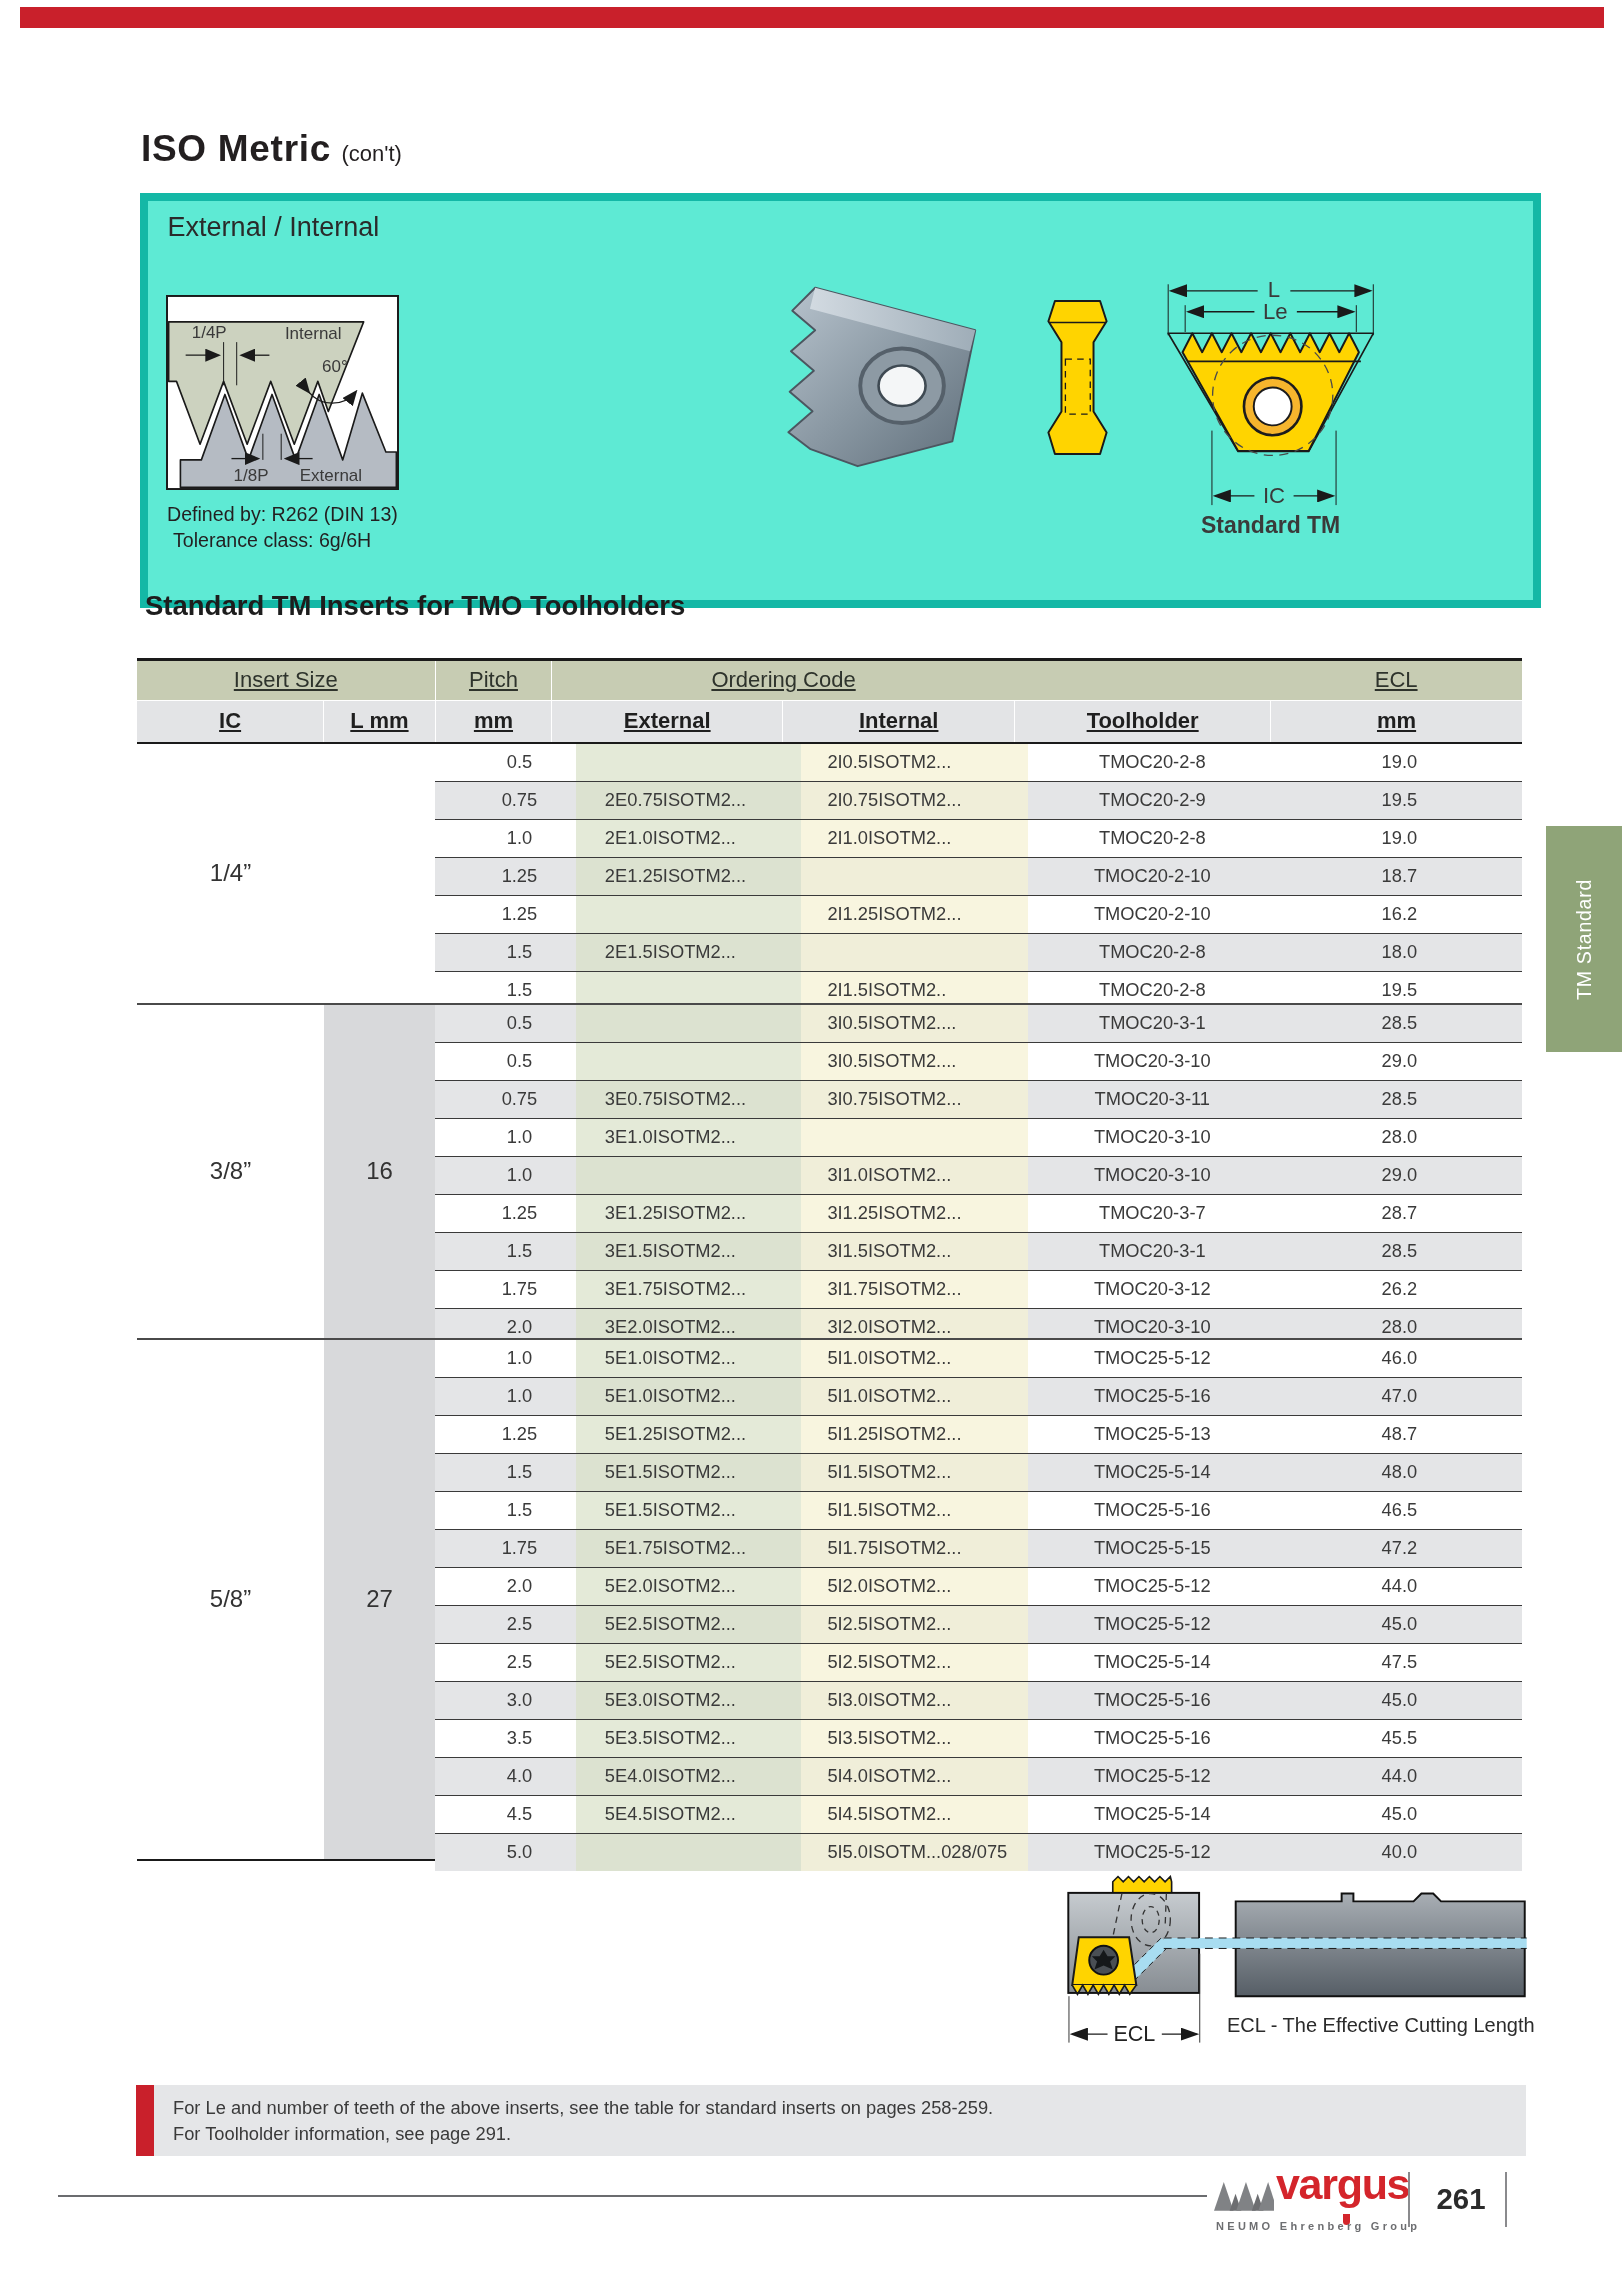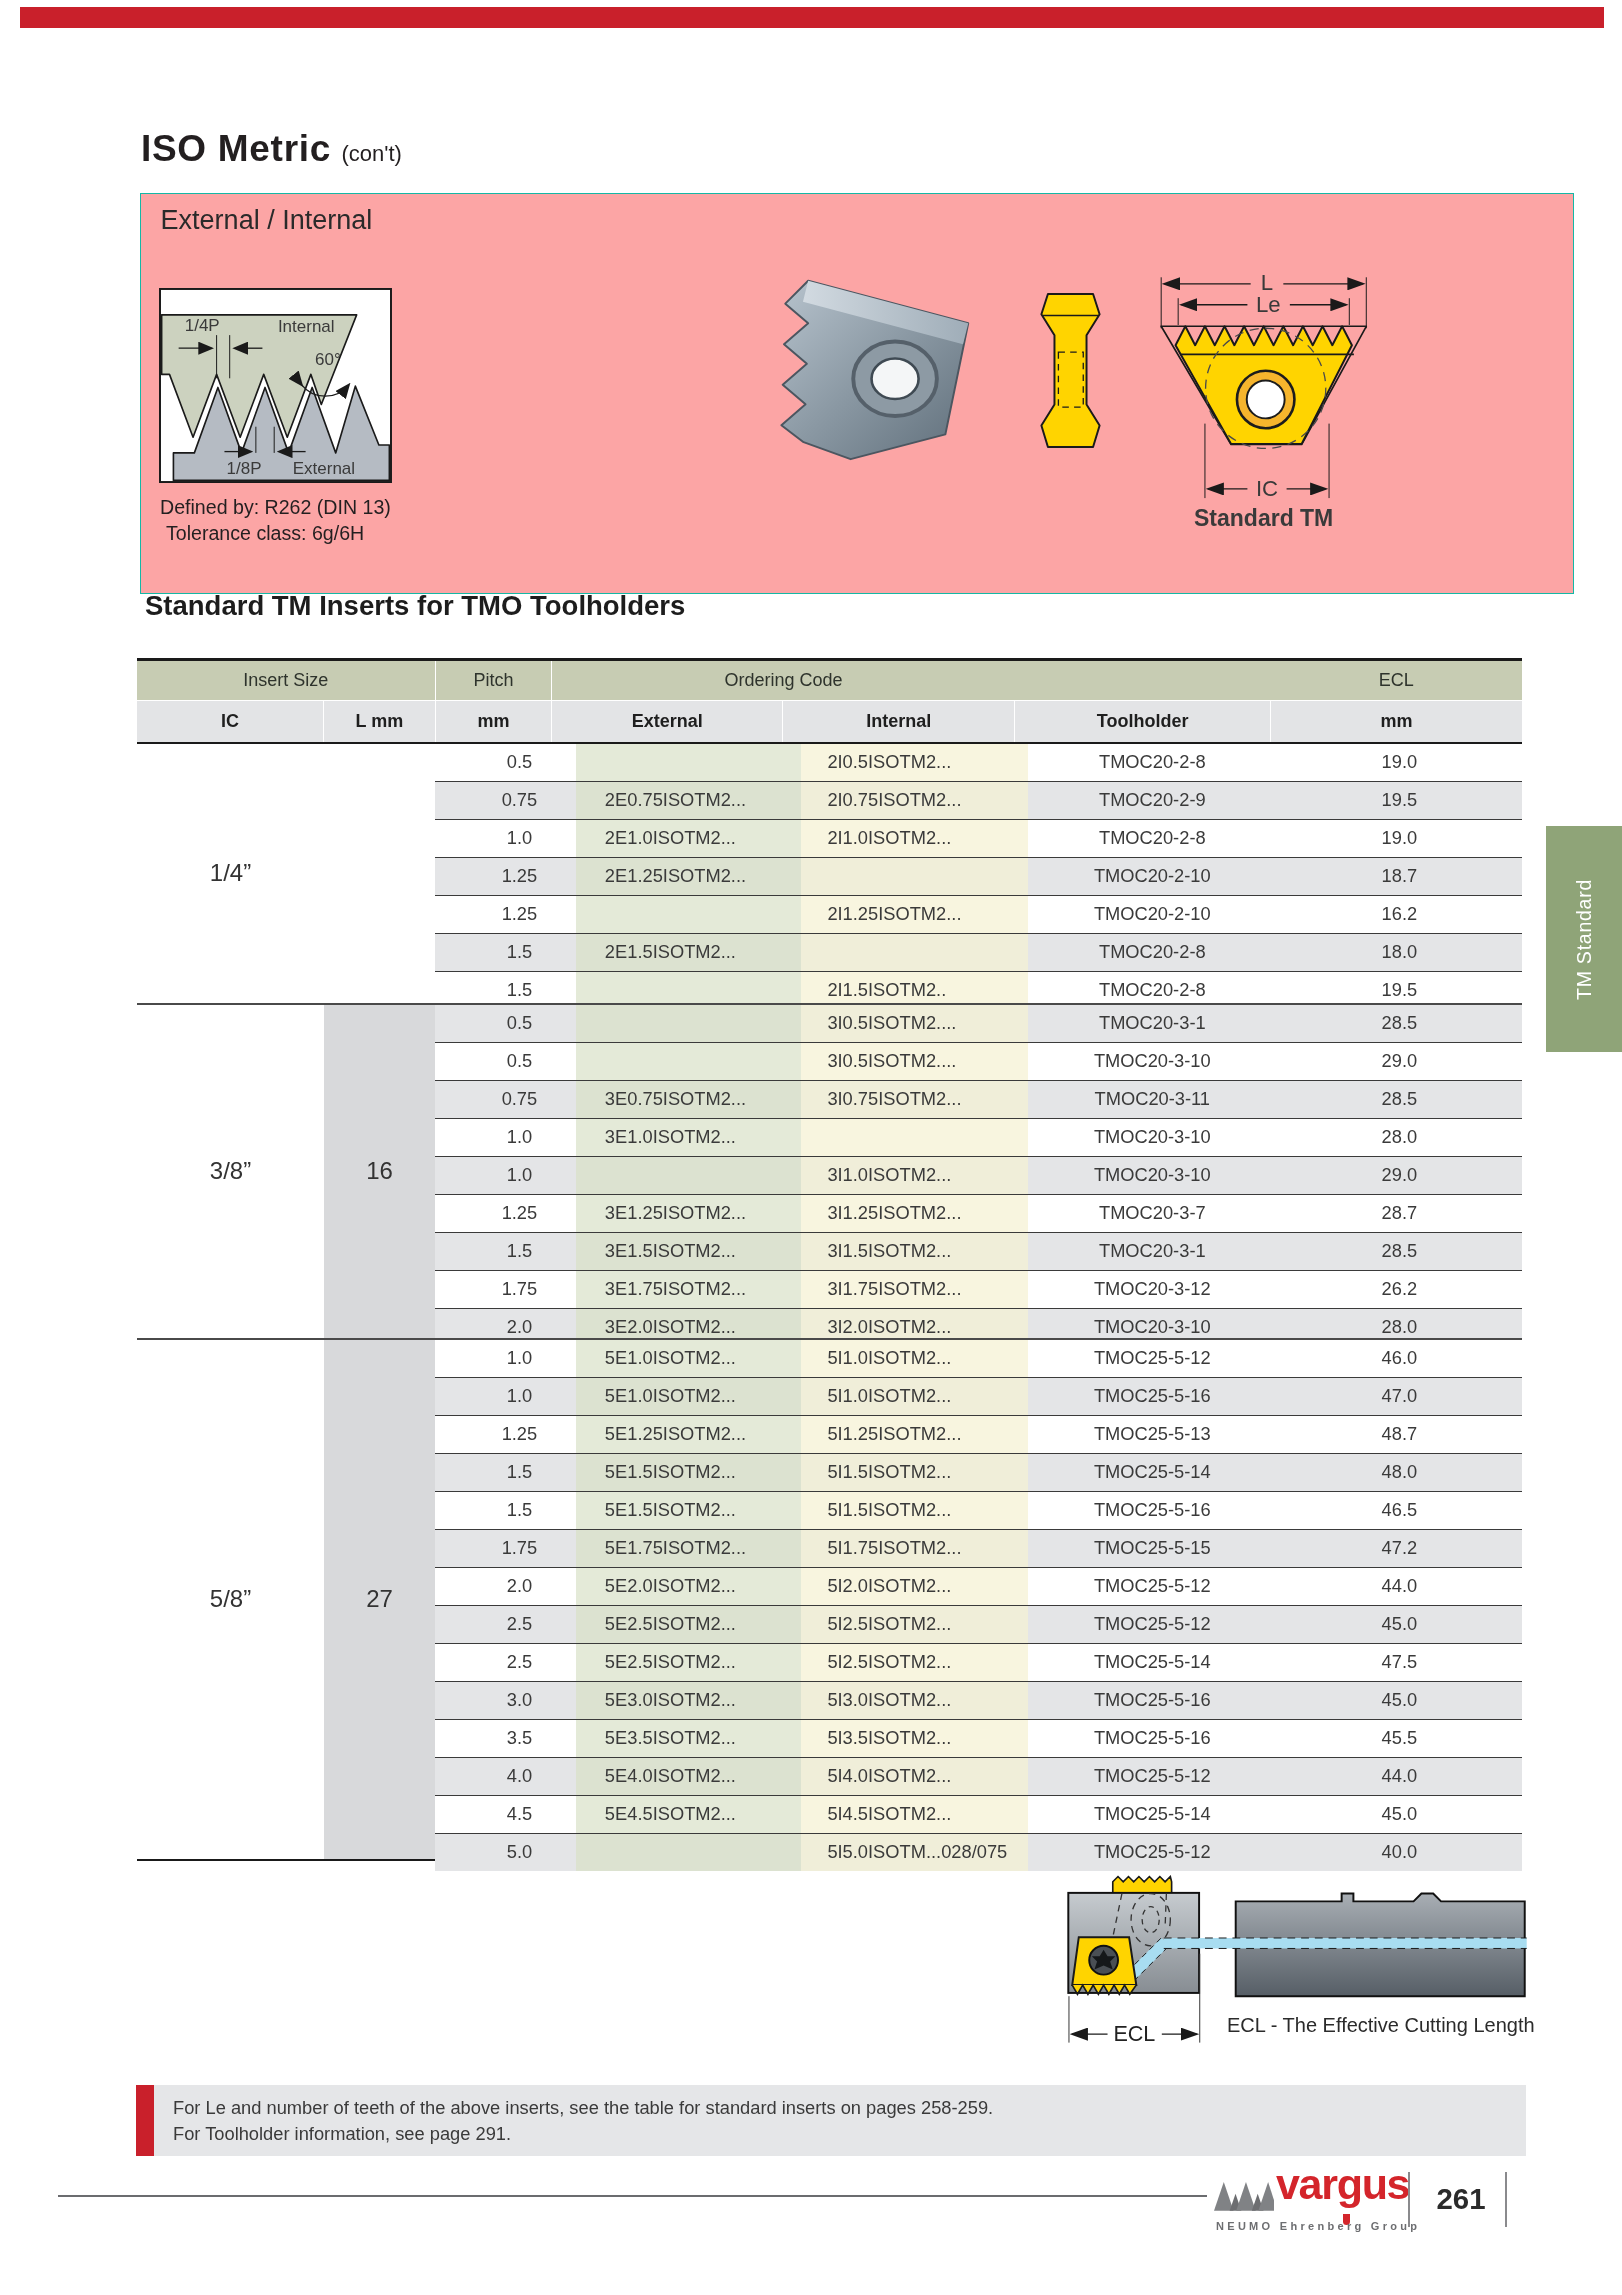--- a/index.html
+++ b/index.html
@@ -9,41 +9,41 @@
 
   
   #top-bar{left:19.6px;top:6.5px;width:1584px;height:21px;background:#c9202b;}
 
   
   #page-heading{left:141px;top:128px;display:flex;align-items:baseline;}
   #page-heading .big{font-size:37px;font-weight:800;letter-spacing:0.7px;color:#231f20;}
   #page-heading .small{font-size:22px;font-weight:400;margin-left:10.5px;color:#231f20;}
 
   
-  #panel{left:140px;top:193px;width:1385px;height:399px;border:1px solid #14b8a6;background:#fca5a5;padding-left:47px;}
+  #panel{left:140px;top:193px;width:1385px;height:399px;border:8px solid #14b8a6;background:#5eead4;}
   #panel-title{left:19.6px;top:10.5px;font-size:27px;font-weight:400;color:#2a2a2a;}
   .cap-text{font-size:19.6px;color:#231f20;}
   #defined-by{left:19px;top:302px;}
   #tolerance{left:25px;top:328px;}
   #standard-tm-label{left:1053px;top:311px;font-size:23px;font-weight:600;color:#3a3a3a;}
 
   
   #side-tab{left:1546px;top:826px;width:77px;height:226px;background:#8fa478;
             display:flex;align-items:center;justify-content:center;}
   #side-tab span{writing-mode:vertical-rl;transform:rotate(180deg);color:#ffffff;
             font-size:19.6px;letter-spacing:0.7px;}
 
   
   #table-title{left:145px;top:590px;font-size:27.5px;font-weight:700;color:#1d1d1d;}
   #tm-table{left:137px;top:658px;width:1385px;}
   .tline{height:2.6px;background:#1a1a1a;}
   .hrow{display:flex;}
   #h1{background:#c7ccb3;height:39px;margin-top:0;}
   #h2{background:#e3e4e6;height:41px;margin-top:1.3px;}
-  .hcell{display:flex;align-items:center;justify-content:center;font-size:18px;color:#2e332c;}
+  .hcell{display:flex;align-items:center;justify-content:center;font-size:22px;color:#2e332c;text-decoration:underline;}
   #h2 .hcell{color:#1f1f1f;font-weight:600;}
   .gapL{border-left:1.3px solid #ffffff;}
   .w-ic{width:187px;} .w-l{width:111px;} .w-pitch{width:116px;}
   .w-ext{width:231px;} .w-int{width:232px;} .w-tool{width:256px;} .w-ecl{width:252px;}
   .w-insertsize{width:298px;} .w-ordering{width:463px;}
   #hline{height:2px;background:#1a1a1a;}
   #tbl-bottom{height:2px;background:#1a1a1a;}
 
   .tgroup{position:relative;background:#ffffff;}
   .tgroup.sep{border-top:2px solid #4a4a4a;}

